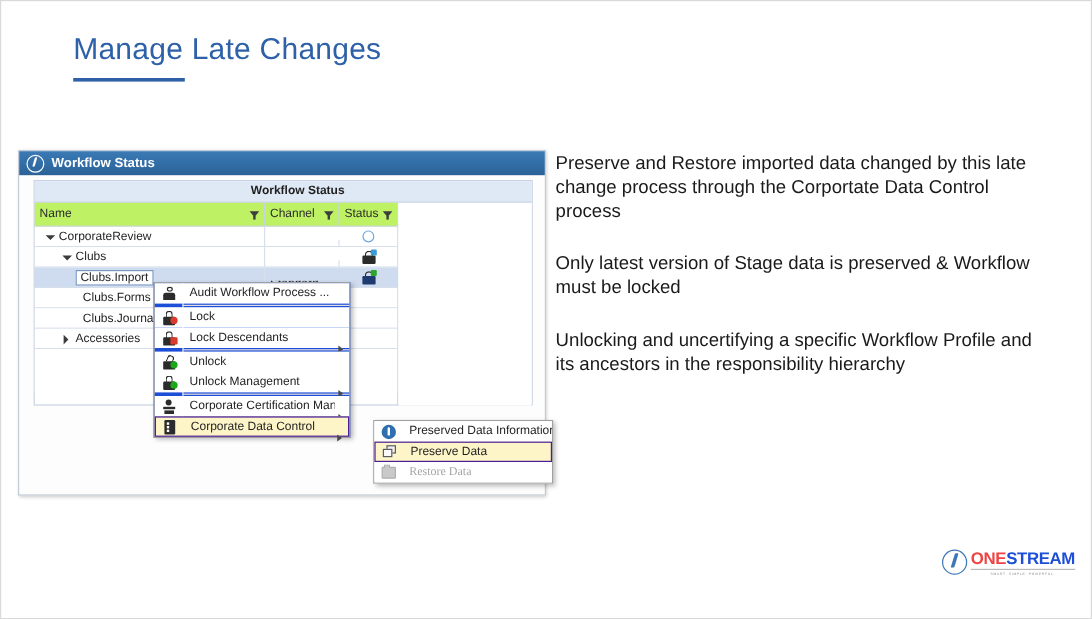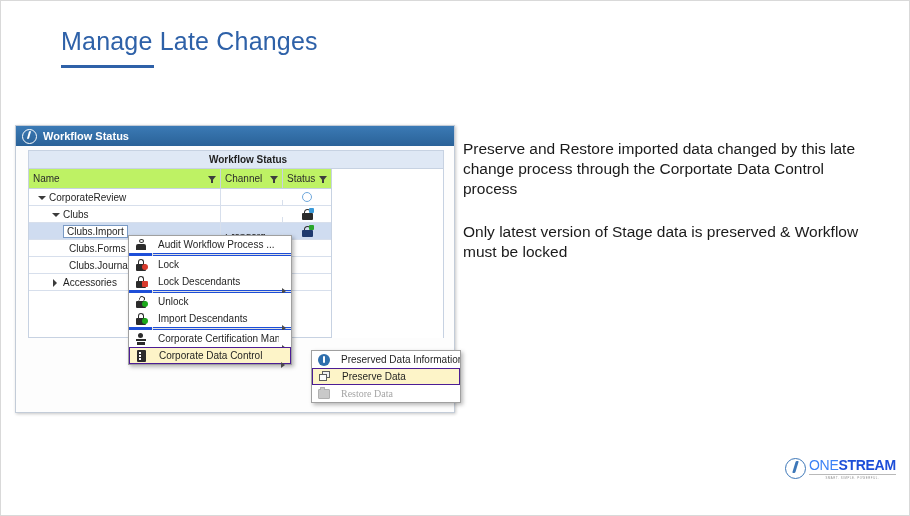--- a/index.html
+++ b/index.html
@@ -205,42 +205,42 @@
   .g-copy .r2{position:absolute;left:0;top:3px;width:8px;height:7px;border:1.4px solid #5c5c5c;box-sizing:border-box;background:#fafafa;}
   .g-folder{position:relative;width:12px;height:10px;background:#c9c9c9;border:1px solid #b0b0b0;border-radius:1px;box-sizing:border-box;}
   .g-folder:before{content:"";position:absolute;left:1px;top:-3px;width:5px;height:3px;background:#c9c9c9;border:1px solid #b0b0b0;border-bottom:none;border-radius:1px 1px 0 0;box-sizing:border-box;}
   
   .submenu{
     position:absolute;left:182px;top:114px;width:150px;
     background:#ffffff;border:1px solid #a0a0a0;
     box-sizing:border-box;box-shadow:2px 2px 4px rgba(0,0,0,.28);
   }
   
-  .bullets{position:absolute;left:462px;top:138px;width:400px;}
+  .bullets{position:absolute;left:462px;top:126px;width:400px;}
   .bullet{
     font-size:15.5px;color:#1a1a1a;line-height:1.28;
     margin-bottom:24px;
   }
   
   .logo{
     position:absolute;left:784px;top:456px;
     display:flex;align-items:center;gap:3px;
   }
   .logo-mark{
     width:19px;height:19px;border-radius:50%;
     border:1.6px solid #3d77b8;position:relative;flex:0 0 auto;
   }
   .logo-mark:after{
     content:"";position:absolute;left:7.5px;top:2px;
     width:2.6px;height:12px;background:#3d77b8;
     transform:skewX(-17deg);border-radius:1px;
   }
   .logo-text{display:flex;flex-direction:column;}
   .logo-words{display:flex;align-items:baseline;}
-  .logo-one{font-size:14px;font-weight:normal;color:#3b82f6;letter-spacing:-.3px;}
+  .logo-one{font-size:14px;font-weight:bold;color:#ef4444;letter-spacing:-.3px;}
   .logo-stream{font-size:14px;font-weight:bold;color:#1d4ed8;letter-spacing:-.3px;}
   .logo-tag{
     font-size:2.8px;color:#8c8c8c;letter-spacing:.6px;
     border-top:.5px solid #b9b9b9;margin-top:1px;padding-top:1px;
     text-align:center;
   }
 </style>
 </head>
 <body>
 
@@ -424,21 +424,21 @@
     </div>
 
     <div class="mi">
       <span class="mi-icon">
         <span class="g g-lock green">
             <span class="ls"></span>
             <span class="lb"></span>
             <span class="badge"></span>
           </span>
       </span>
-      <span class="mi-label">Import Descendants</span>
+      <span class="mi-label">Unlock Management</span>
       <span class="mi-arrow"></span>
     </div>
     <div class="mi-sep"></div>
 
     <div class="mi">
       <span class="mi-icon">
         <span class="g g-cert">
             <span class="head"></span>
             <span class="b1"></span>
             <span class="b2"></span>
@@ -477,20 +477,21 @@
             <span class="g-folder"></span>
           </span>
         <span class="mi-label">Restore Data</span>
       </div>
     </div>
   </div>
 
   <div class="bullets">
     <div class="bullet">Preserve and Restore imported data changed by this late change process through the Corportate Data Control process</div>
     <div class="bullet">Only latest version of Stage data is preserved &amp; Workflow must be locked</div>
+    <div class="bullet">Unlocking and uncertifying a specific Workflow Profile and its ancestors in the responsibility hierarchy</div>
   </div>
 
   <div class="logo">
     <span class="logo-mark"></span>
     <span class="logo-text">
       <span class="logo-words">
         <span class="logo-one">ONE</span>
         <span class="logo-stream">STREAM</span>
       </span>
       <span class="logo-tag">SMART. SIMPLE. POWERFUL.</span>

